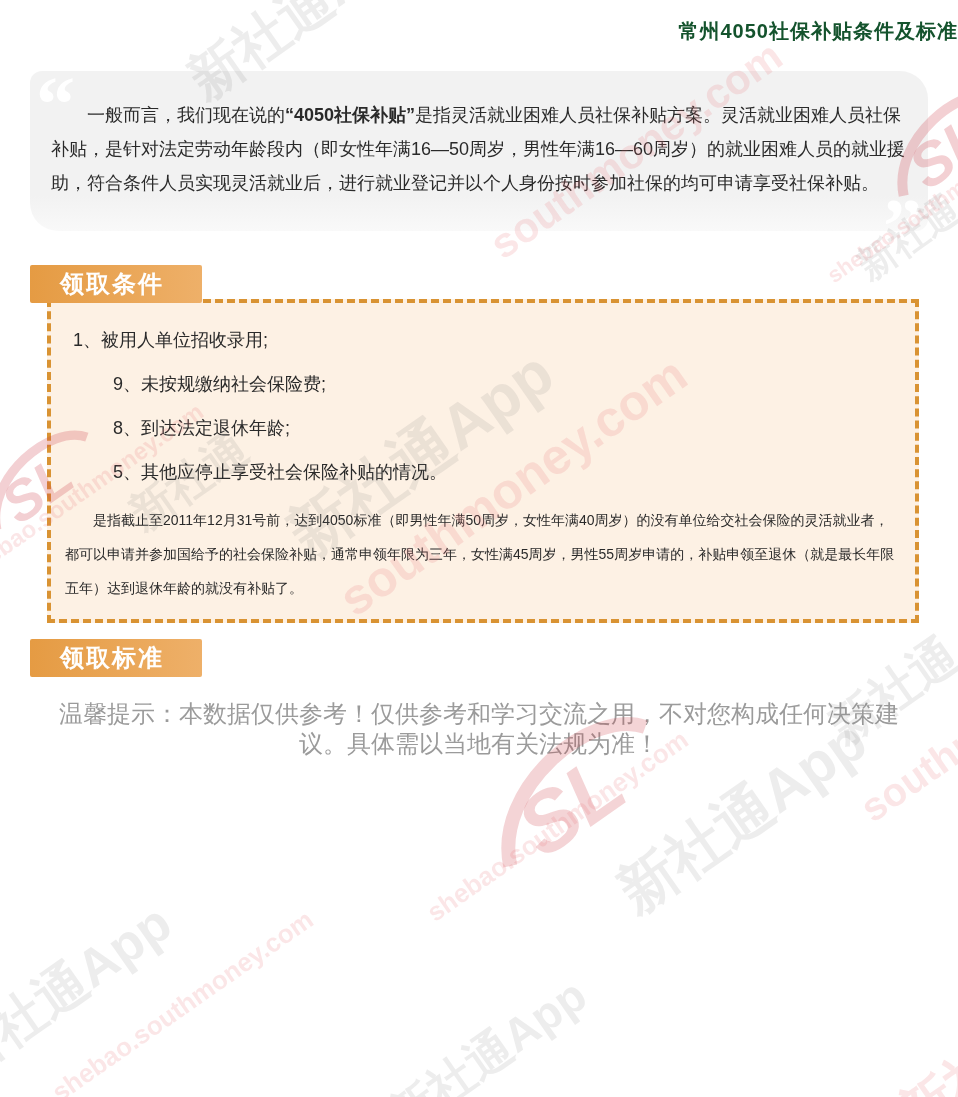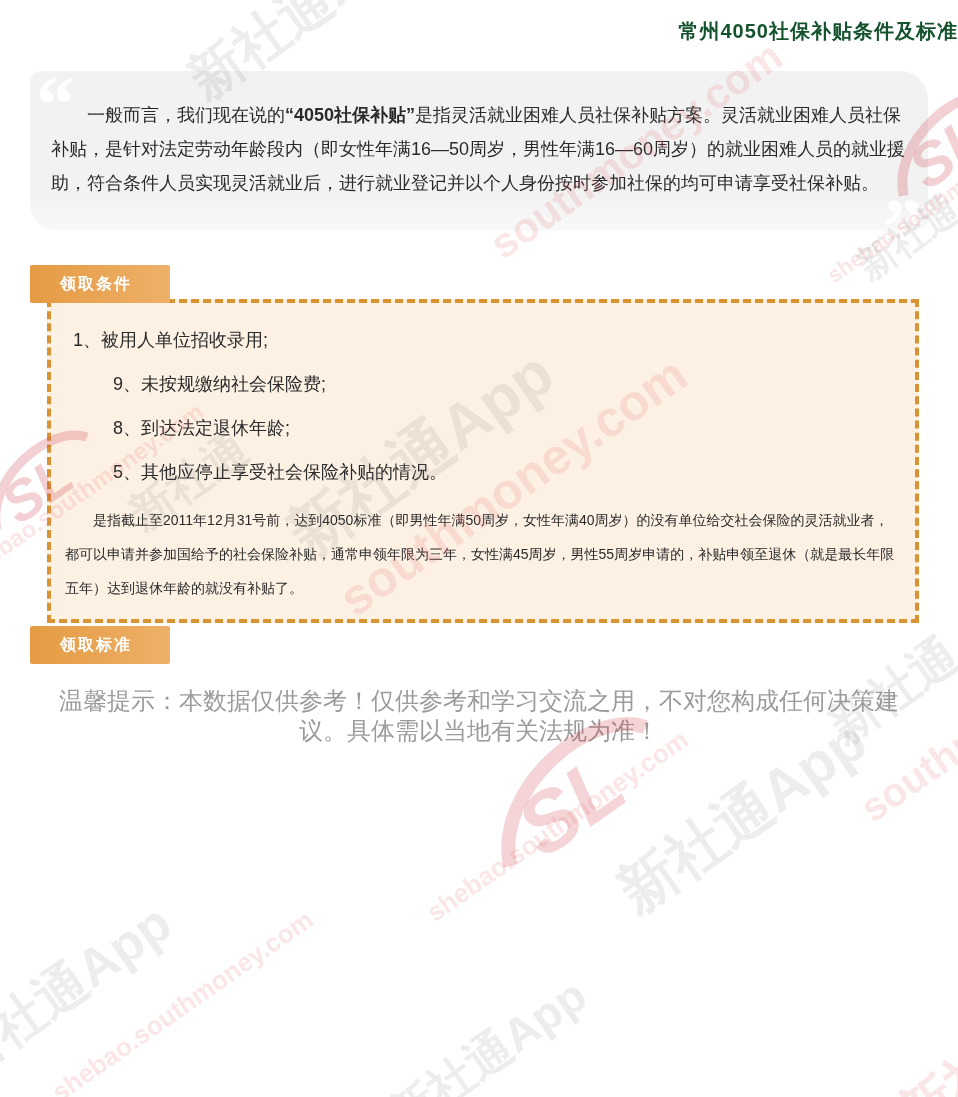--- a/index.html
+++ b/index.html
@@ -25,27 +25,27 @@
   .intro-text{text-indent:2em;margin:9px;}
   .intro-text b{font-weight:bold;}
   .quote-mark{
     position:absolute;font-family:"Liberation Serif","DejaVu Serif",serif;
     font-weight:bold;color:#ffffff;font-size:78px;line-height:1;
   }
   .quote-open{left:6px;top:-6px;}
   .quote-close{right:6px;bottom:-34px;}
   
   .section-1{margin-top:34px;}
-  .section-2{margin-top:3px;}
+  .section-2{margin-top:16px;}
   .section-tab{
     position:relative;z-index:2;margin-left:30px;margin-bottom:-4px;
-    width:140px;height:38px;line-height:38px;box-sizing:border-box;
+    width:172px;height:38px;line-height:38px;box-sizing:border-box;
     padding-left:30px;border-radius:2px;
     background:linear-gradient(90deg,#e59b43,#eeb069);
-    color:#ffffff;font-size:16px;font-weight:bold;letter-spacing:2px;
+    color:#ffffff;font-size:24px;font-weight:bold;letter-spacing:2px;
   }
   
   .dash-panel{
     position:relative;z-index:1;
     margin:0 39px 0 47px;
     border:4px dashed #d99333;
     background:#fdf1e4;
     padding:24px 14px 14px;
   }
   .cond-item{

